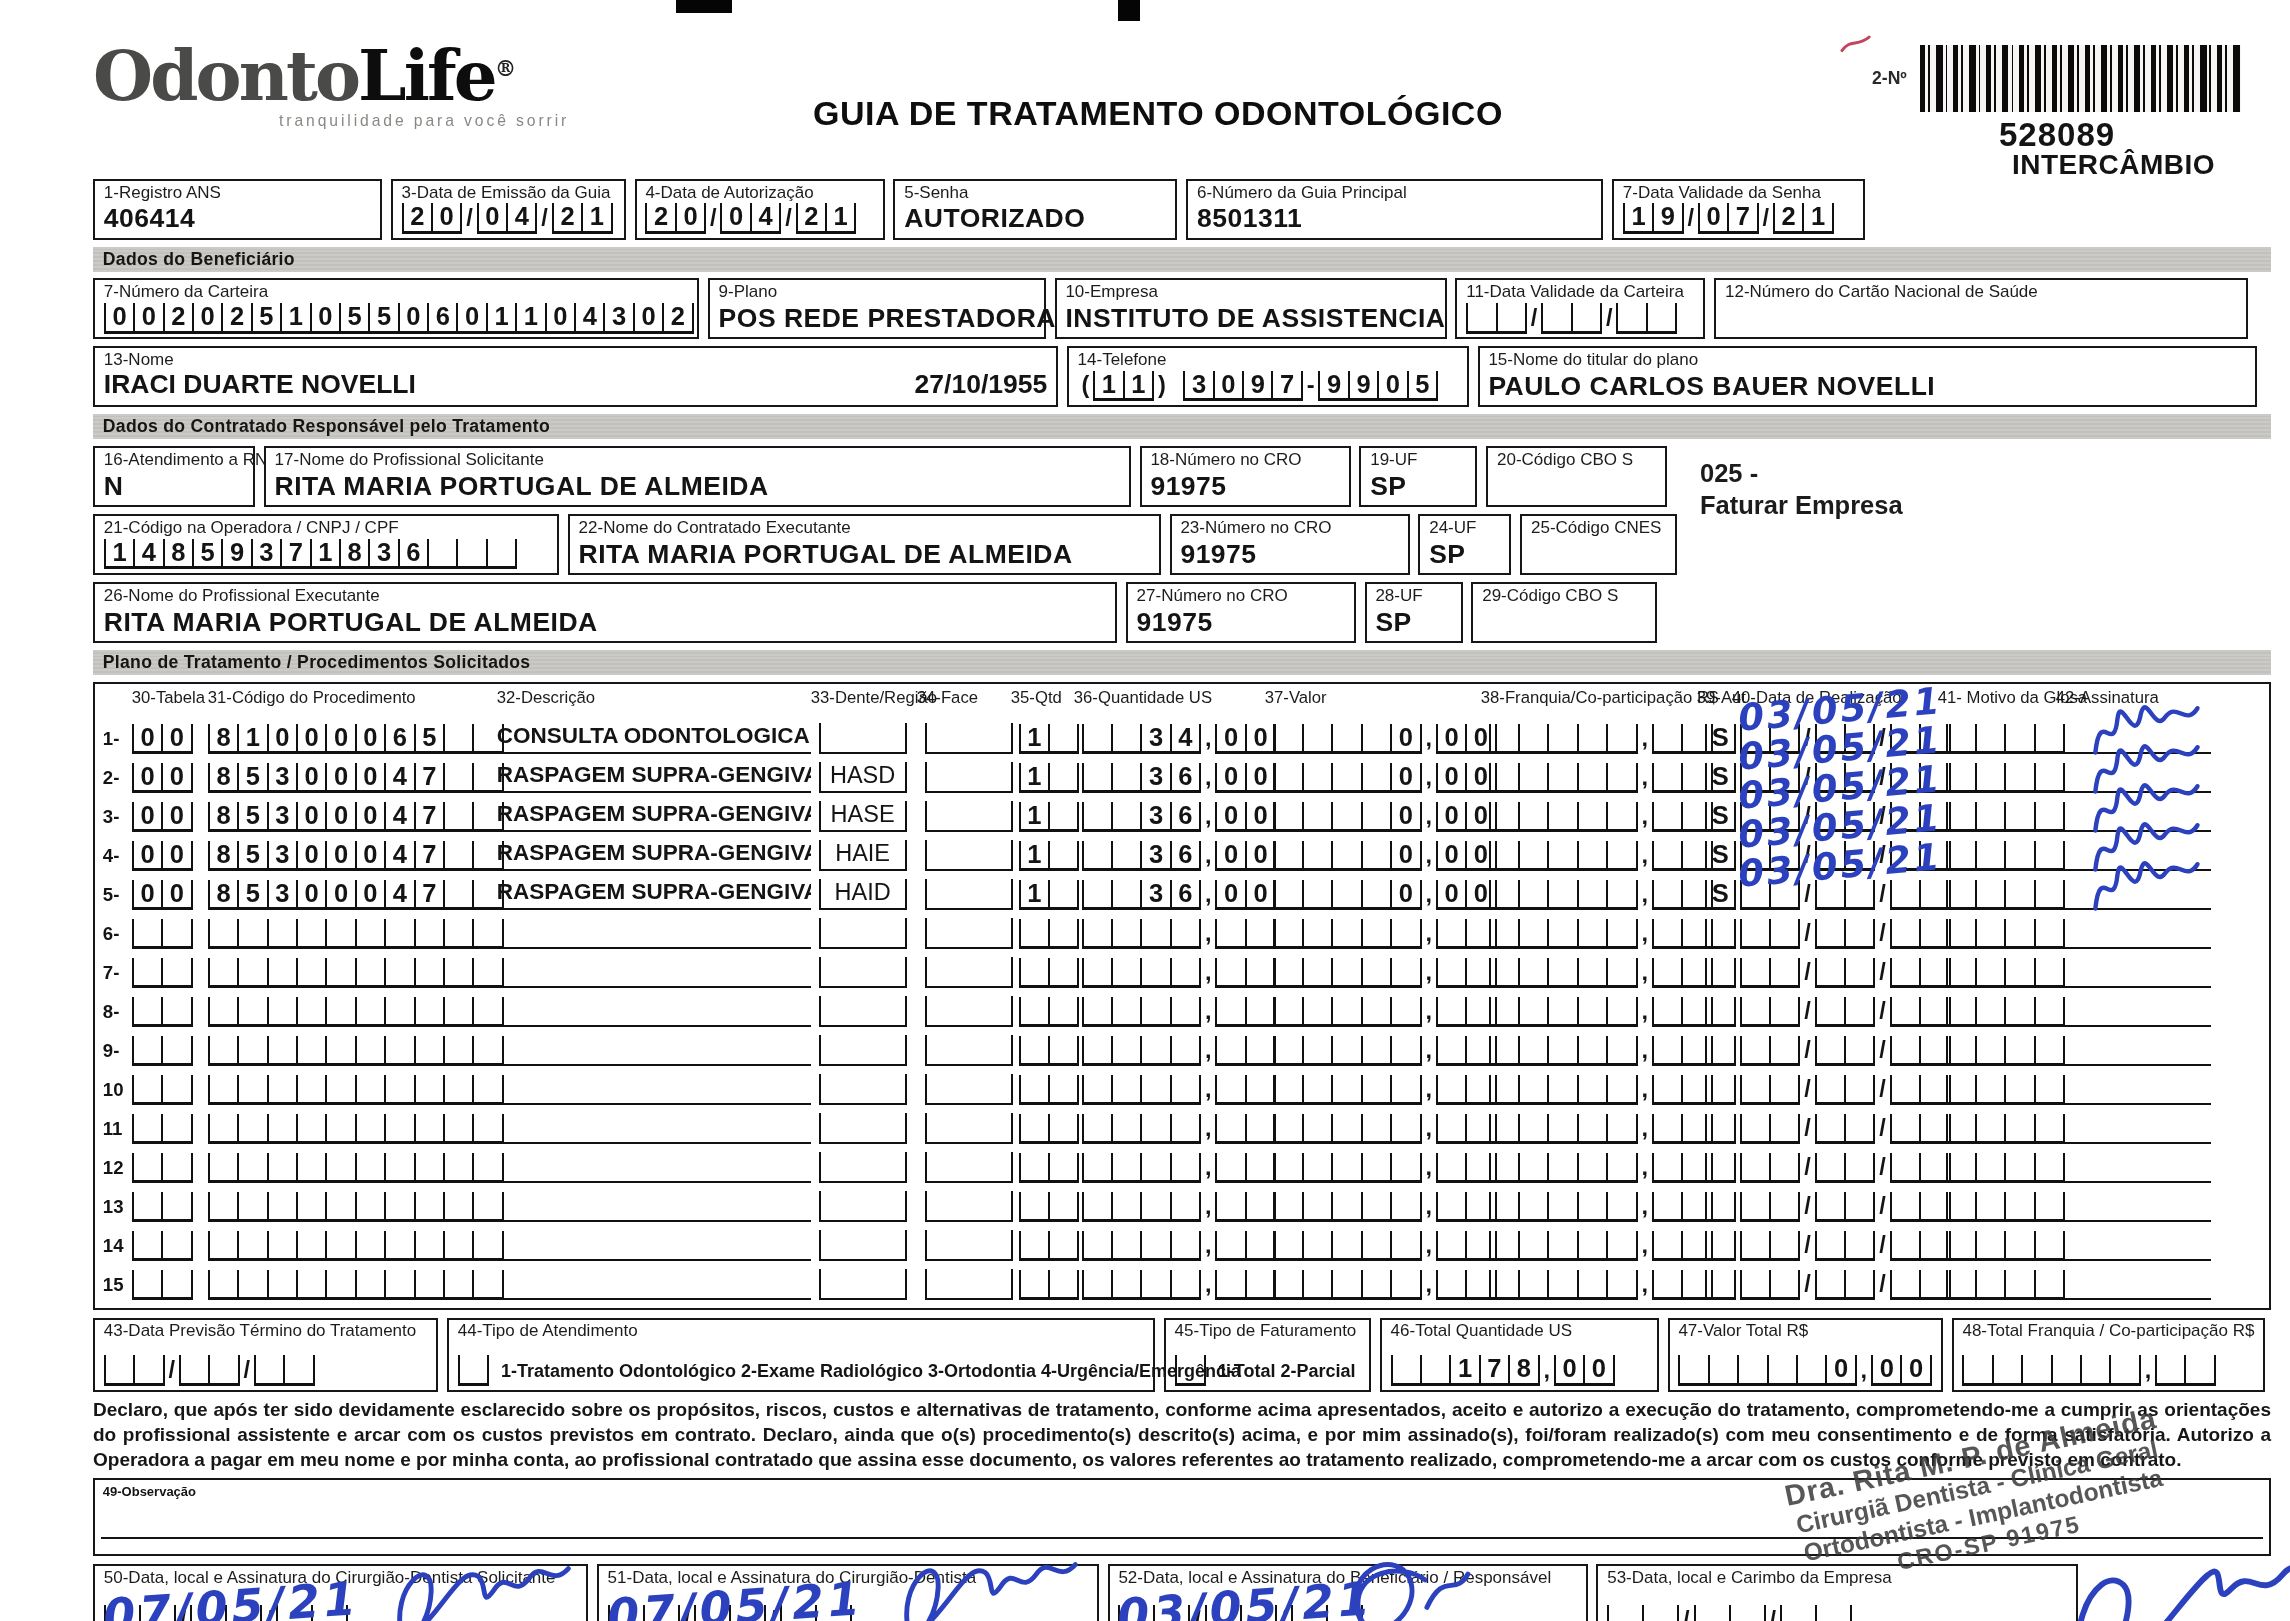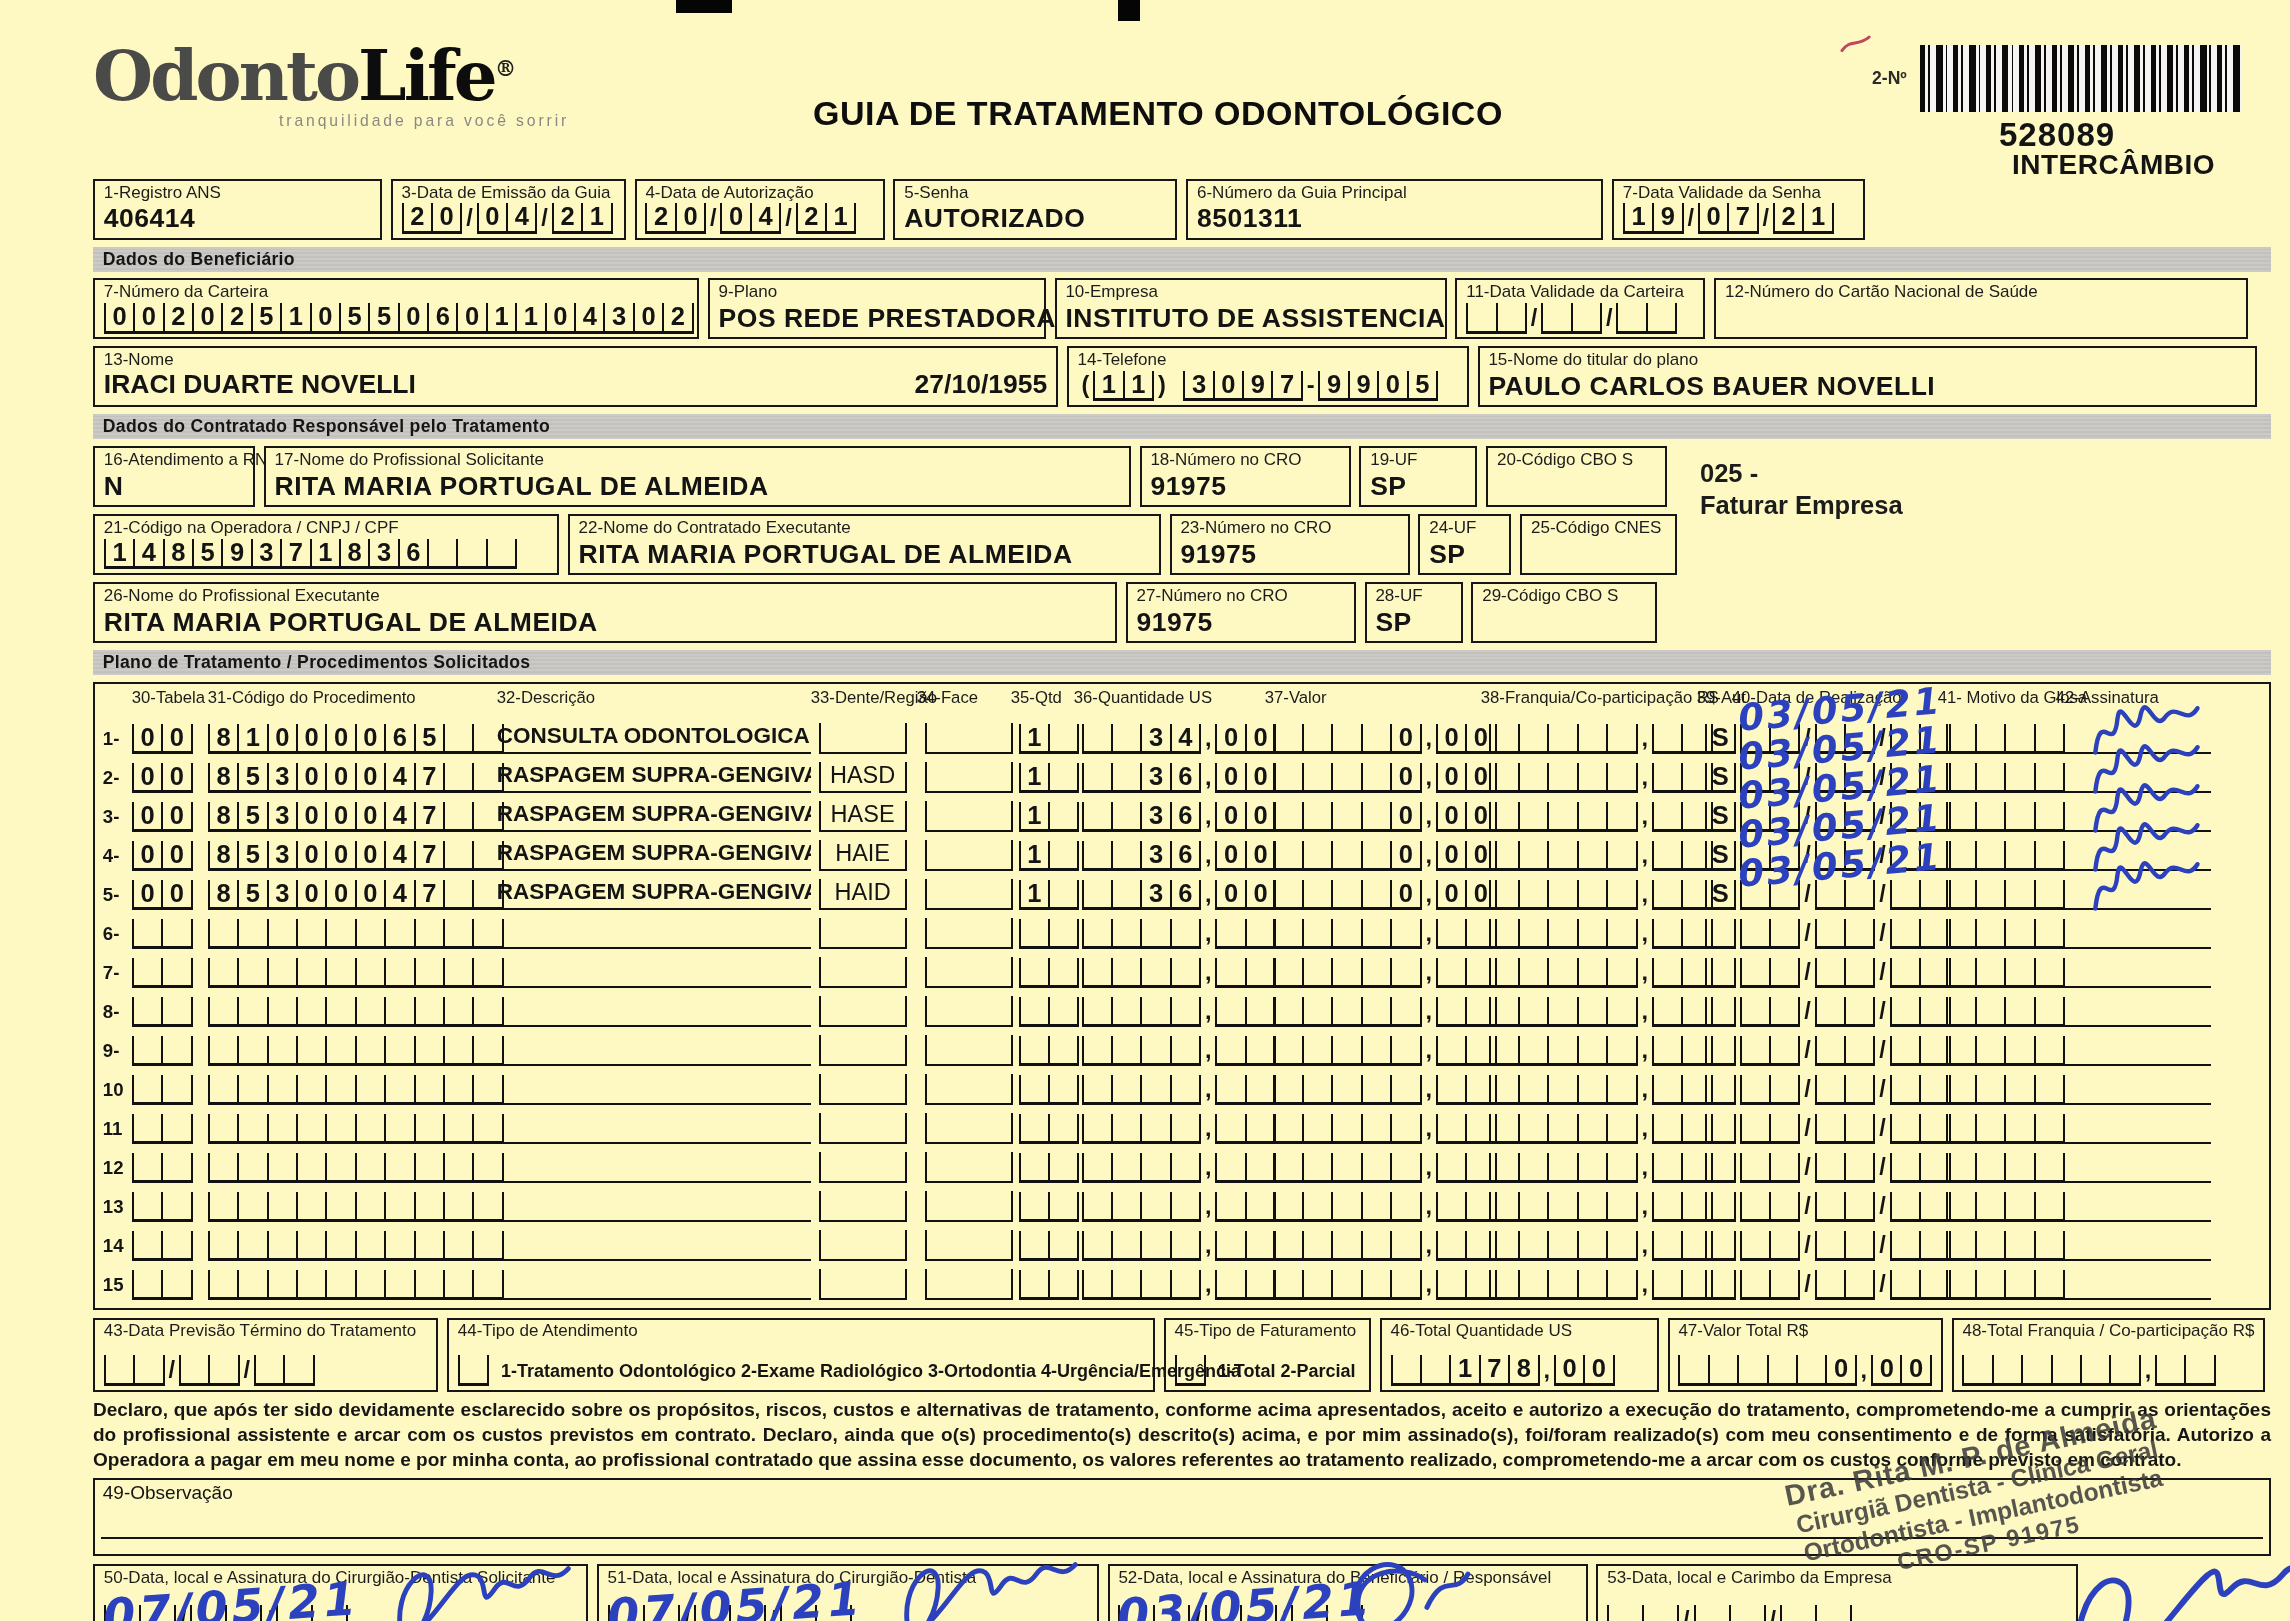--- a/index.html
+++ b/index.html
@@ -1,18 +1,18 @@
 <!DOCTYPE html>
 <html><head>
 <meta charset="utf-8">
 <style>
   html,body{margin:0;padding:0;background:#888;}
   .page{
     position:relative;width:2291px;height:1621px;margin:0 auto;
-    background:#fef9c3;overflow:hidden;box-sizing:border-box;
+    background:#ffffff;overflow:hidden;box-sizing:border-box;
     padding:13.7px 0 0 93px;color:#141414;
     font-family:"Liberation Sans",sans-serif;
   }
   .content{width:2181px;position:relative;}
   
   .regmark{position:absolute;background:#050505;}
   .rm1{left:676px;top:0;width:56px;height:12.7px;}
   .rm2{left:1118px;top:0;width:21.6px;height:20.6px;}
   
   header{position:relative;height:165px;}
@@ -91,21 +91,21 @@
   .opt-row{display:flex;align-items:flex-end;}
   .opt-row .comb{margin-right:11.8px;}
   .opt-text{font-size:18px;font-weight:bold;line-height:1;padding-bottom:5.9px;white-space:nowrap;}
   
   .declaration{width:2178px;font-size:19px;font-weight:bold;line-height:1.3;text-align:justify;
                margin:2px 0 5.9px 0;color:#161616;}
   
   .bottom-wrap{position:relative;}
   .obsbox{border:2.9px solid #161616;width:2178px;height:78px;box-sizing:border-box;padding:2px 7.8px;
           position:relative;margin-bottom:7.8px;}
-  .obsbox .lbl{font-size:19px;}
+  .obsbox .lbl{font-size:13px;font-weight:bold;}
   .obsbox::after{content:"";position:absolute;left:5.9px;right:5.9px;bottom:15.7px;border-top:2.9px solid #141414;}
   .sigrow .fbox{height:84px;justify-content:flex-start;overflow:visible;}
   .w-f50{width:495px}.w-f51{width:502px}.w-f52{width:480px}.w-f53{width:482px}
   .sigrow .comb{margin-top:13.7px;}
   .sigrow .comb .cell{width:33px;}
   .big-hand{position:absolute;left:7.8px;top:13.7px;font-family:"DejaVu Sans",sans-serif;font-style:italic;
             font-weight:bold;font-size:46px;color:#2c41be;transform:rotate(-4deg);letter-spacing:3.9px;
             white-space:nowrap;z-index:5;}
   .box-sig{position:absolute;overflow:visible;z-index:6;}
   .stamp{position:absolute;left:1568px;top:-39px;width:637px;text-align:center;

